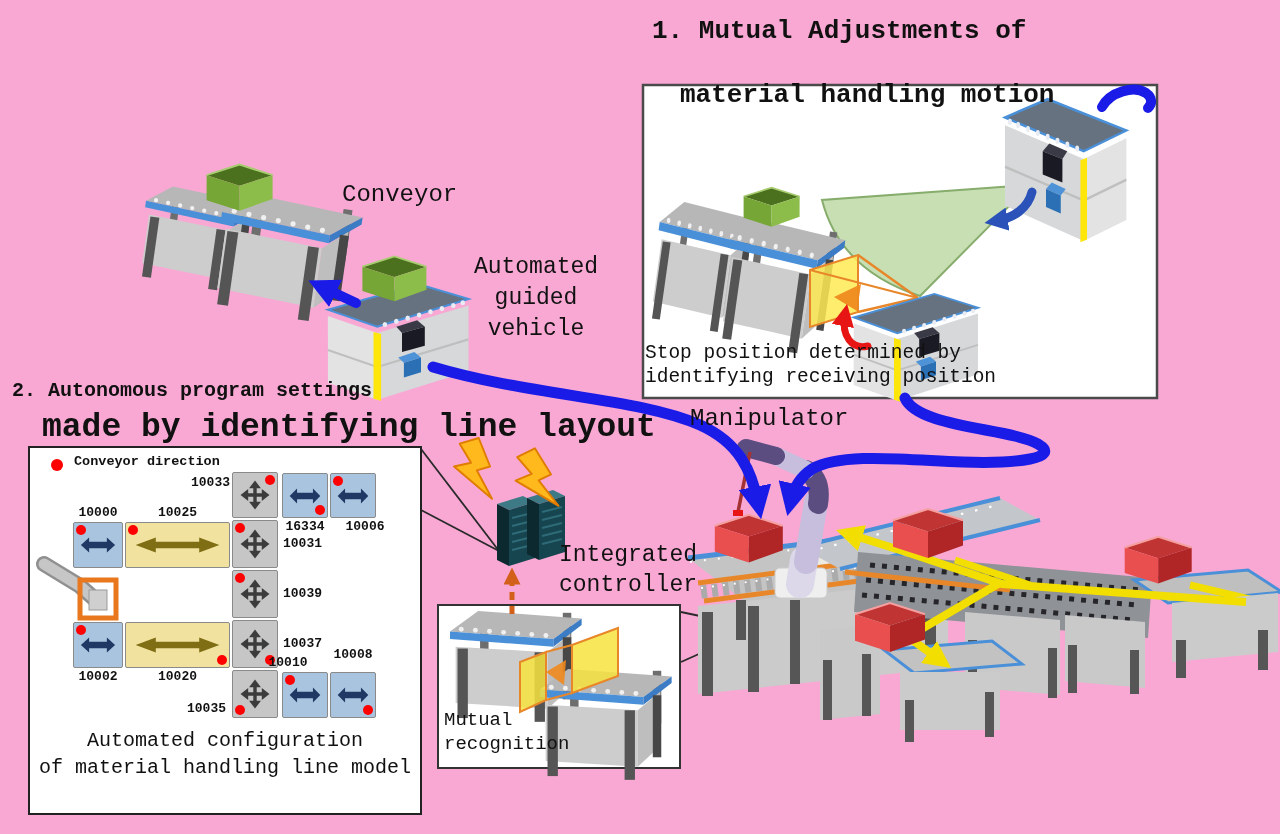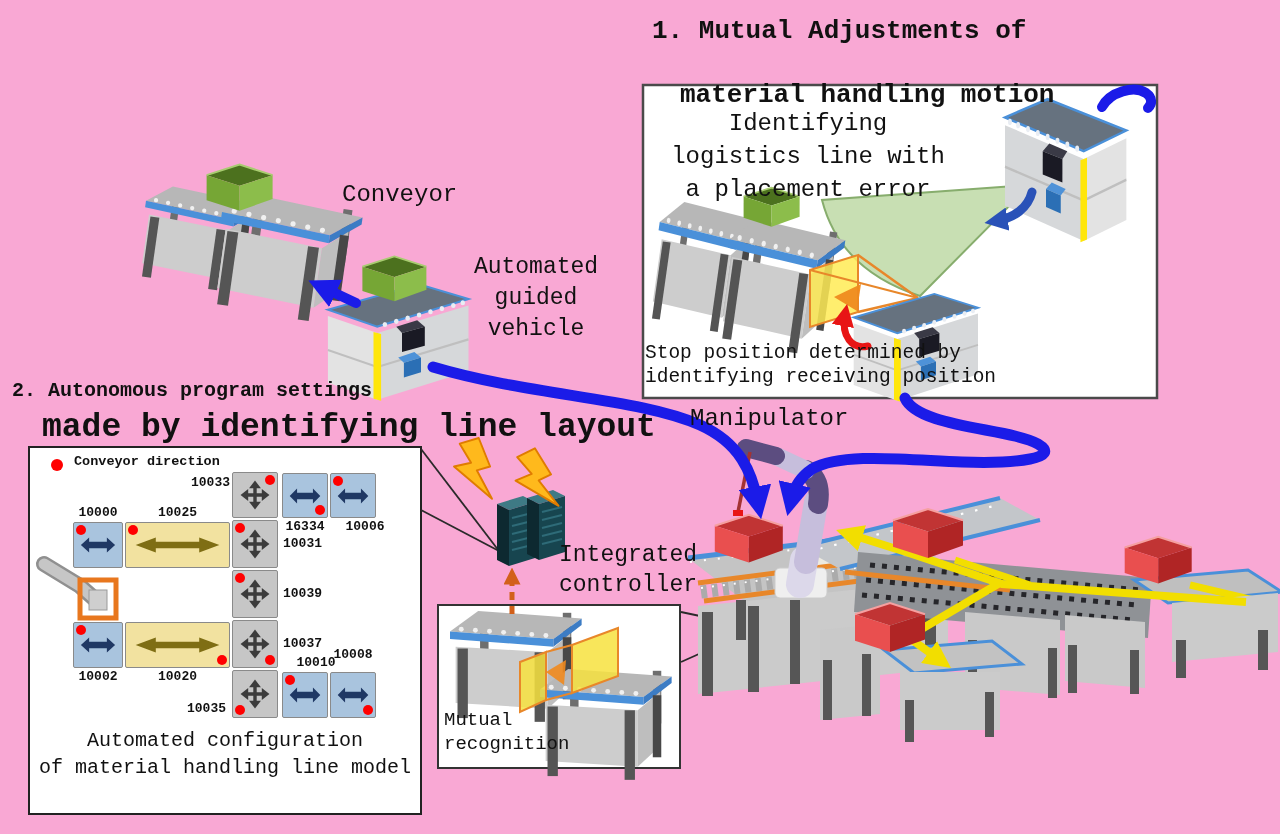--- a/index.html
+++ b/index.html
@@ -291,24 +291,20 @@
     <path d="M44,564 L80,586 L98,602" fill="none" stroke="#909090" stroke-width="16" stroke-linecap="round"></path>
     <path d="M44,564 L80,586 L98,602" fill="none" stroke="#C6C6C6" stroke-width="11" stroke-linecap="round"></path>
     <rect x="80" y="580" width="36" height="38" fill="none" stroke="#E8771E" stroke-width="5"></rect>
     <rect x="89" y="590" width="18" height="20" fill="#CFCFCF" stroke="#999999"></rect>
   </g>
 </svg>
 
 <div class="lbl bold" style="left:652px;top:16px;font-size:26px;">1. Mutual Adjustments of</div>
 <div class="lbl bold" style="left:680px;top:48px;font-size:26px;margin-top:32px;">material handling motion</div>
 
-<div class="lbl ctr" style="left:658px;top:107px;width:300px;font-size:24px;line-height:33px;">
-  <div>Identifying logistics line with</div>
-  <div>a placement error</div>
-</div>
 
 <div class="lbl" style="left:645px;top:341px;font-size:19.5px;line-height:24px;">
   <div>Stop position determined by</div>
   <div>identifying receiving position</div>
 </div>
 
 <div class="lbl" style="left:342px;top:181px;font-size:24px;">Conveyor</div>
 
 <div class="lbl ctr" style="left:462px;top:252px;width:148px;font-size:23px;line-height:31px;">Automated guided vehicle</div>
 
@@ -406,21 +402,21 @@
         </svg>
         <span class="cdot" style="background: rgb(255, 0, 0); left: 2px; bottom: 2px;"></span>
       </div>
       <div class="mlabel" style="left: 151px; top: 254px; width: 46px; text-align: right;">10035</div>
       <div class="cell blue" style="left: 253px; top: 225px; width: 46px; height: 46px;">
         <svg width="34" height="20" viewBox="0 0 60 24" preserveAspectRatio="none">
           <path d="M3,12 L16,3 L16,8 L44,8 L44,3 L57,12 L44,21 L44,16 L16,16 L16,21 Z" fill="#1F3864"></path>
         </svg>
         <span class="cdot" style="background: rgb(255, 0, 0); left: 2px; top: 2px;"></span>
       </div>
-      <div class="mlabel" style="left: 264px; top: 208px; width: 46px; text-align: center;">10010</div>
+      <div class="mlabel" style="left: 236px; top: 208px; width: 46px; text-align: center;">10010</div>
       <div class="cell blue" style="left: 301px; top: 225px; width: 46px; height: 46px;">
         <svg width="34" height="20" viewBox="0 0 60 24" preserveAspectRatio="none">
           <path d="M3,12 L16,3 L16,8 L44,8 L44,3 L57,12 L44,21 L44,16 L16,16 L16,21 Z" fill="#1F3864"></path>
         </svg>
         <span class="cdot" style="background: rgb(255, 0, 0); right: 2px; bottom: 2px;"></span>
       </div>
       <div class="mlabel" style="left: 301px; top: 200px; width: 46px; text-align: center;">10008</div>
     </div>
 
 </div>

